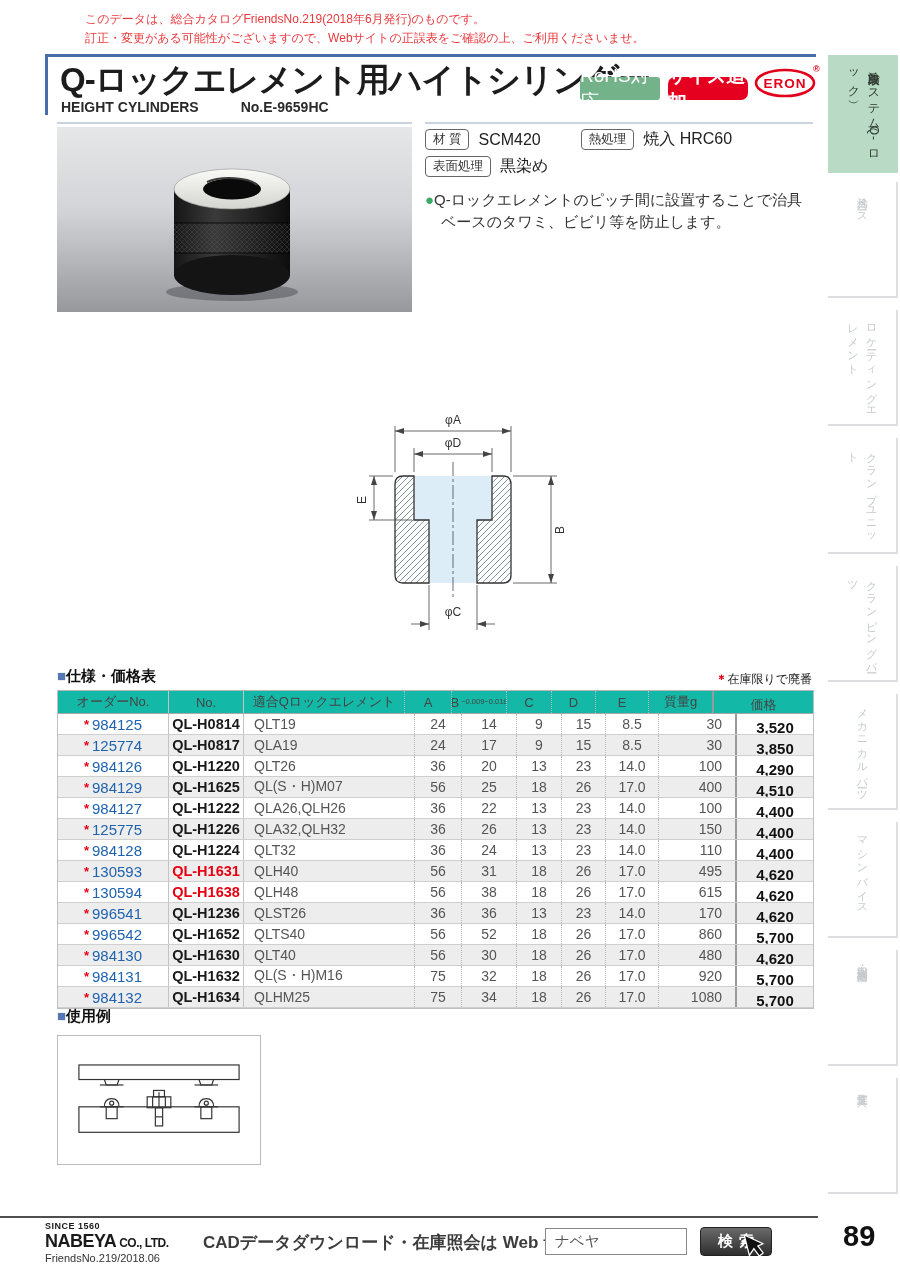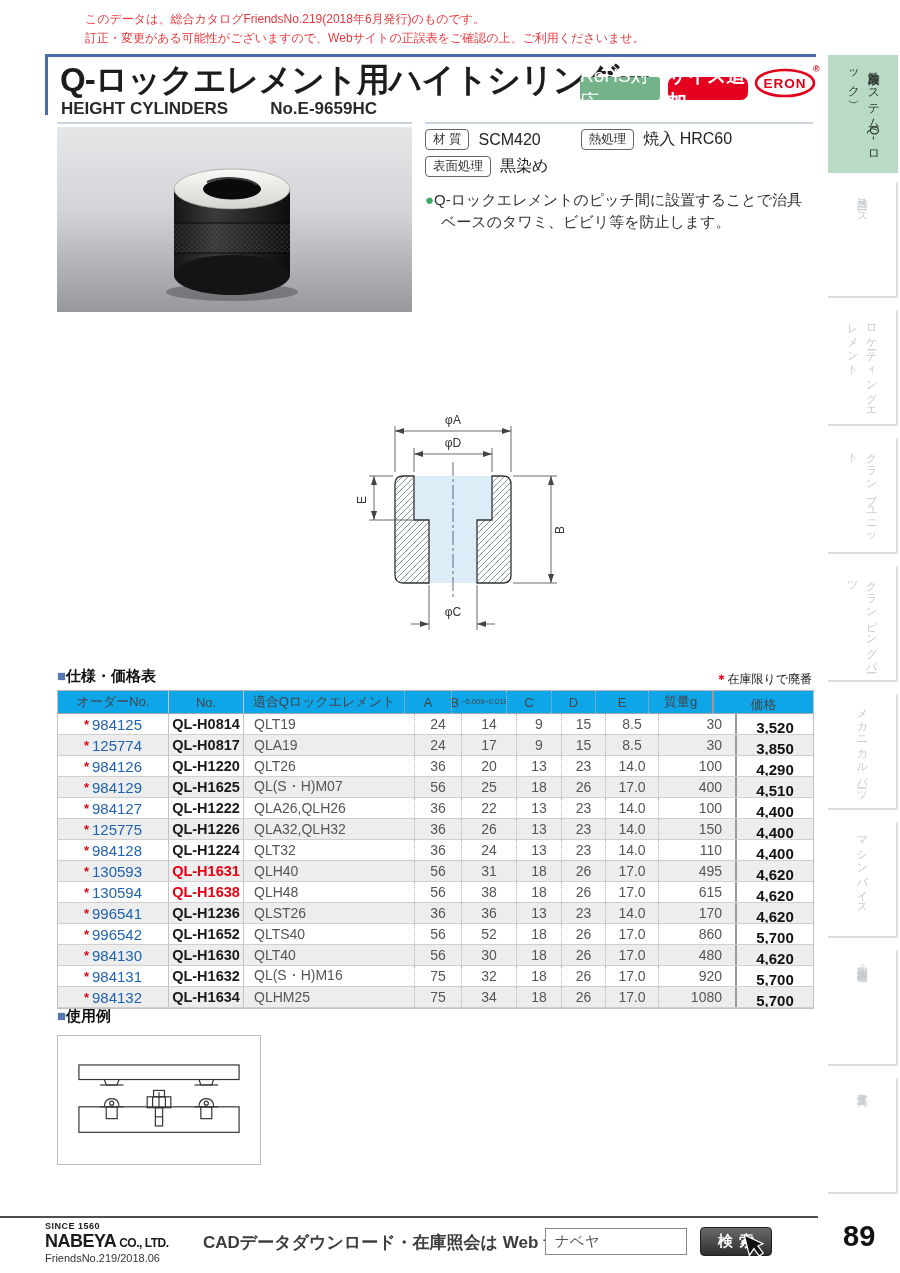--- a/index.html
+++ b/index.html
@@ -7,21 +7,21 @@
         font-family:"Liberation Sans","DejaVu Sans",sans-serif;overflow:hidden;color:#222;}
   .abs{position:absolute;}
 
   
   #disclaimer{left:85px;top:10px;font-size:12px;font-weight:500;color:#e8383d;line-height:1.55;}
 
   
   #title-frame{left:45px;top:54px;width:768px;height:58px;
                border-top:3px solid #4a6da7;border-left:3px solid #4a6da7;}
   #page-title{left:60px;top:58px;font-size:33px;font-weight:bold;color:#1c1c1c;letter-spacing:-1px;white-space:nowrap;}
-  #subtitle-row{left:61px;top:99px;display:flex;gap:42px;font-size:17px;font-weight:bold;color:#2a2a2a;}
+  #subtitle-row{left:61px;top:99px;display:flex;gap:42px;font-size:14px;font-weight:bold;color:#2a2a2a;}
   .badge{position:absolute;font-size:19px;color:#fff;display:flex;align-items:center;justify-content:center;}
   #badge-rohs{left:580px;top:77px;width:80px;height:23px;background:#74b389;border-radius:3px;}
   #badge-size{left:668px;top:77px;width:80px;height:23px;background:#e60020;border-radius:7px;font-weight:bold;}
   #eron-logo{left:753px;top:67px;width:64px;height:32px;}
   #eron-reg{left:813px;top:64px;font-size:9px;color:#e3001b;font-weight:bold;}
 
   .hline{height:2px;background:#cad3df;}
 
   
   #photo{left:57px;top:127px;width:355px;height:185px;}
@@ -38,21 +38,21 @@
   #drawing{left:333px;top:408px;width:290px;height:255px;margin-left:24px;}
 
   
   #table-title{left:57px;top:667px;font-size:15px;font-weight:bold;color:#111;}
   .sq{color:#5578b4;}
   #table-note{right:88px;top:671px;font-size:12px;color:#222;}
   #table-note .star{color:#e60012;font-weight:bold;}
   #spec-table{left:57px;top:690px;width:755px;border:1px solid #c0c0c0;border-top:none;background:#fff;}
   .t-row{display:flex;height:20px;align-items:stretch;border-bottom:1px solid #cfcfcf;background:#fff;}
   .t-row.alt{background:#ededed;}
-  #spec-head .t-row{height:22px;background:#0ea5e9;border-top:1px solid #b5b5b5;border-bottom:1px solid #a8a8a8;}
+  #spec-head .t-row{height:22px;background:#14b8a6;border-top:1px solid #b5b5b5;border-bottom:1px solid #a8a8a8;}
   .cell{display:flex;align-items:center;justify-content:center;font-size:14px;color:#555;overflow:hidden;}
   .c0{width:110px;border-right:1px solid #c4c4c4;}
   .c1{width:74px;border-right:1px solid #c4c4c4;}
   .c2{width:160px;border-right:1px dotted #b8b8b8;justify-content:flex-start;padding-left:10px;}
   .c3{width:46px;border-right:1px dotted #b8b8b8;}
   .c4{width:54px;border-right:1px dotted #b8b8b8;}
   .c5{width:44px;border-right:1px dotted #b8b8b8;}
   .c6{width:43px;border-right:1px dotted #b8b8b8;}
   .c7{width:52px;border-right:1px dotted #b8b8b8;}
   .c8{width:63px;border-right:2px solid #9a9a9a;justify-content:flex-end;padding-right:13px;}

